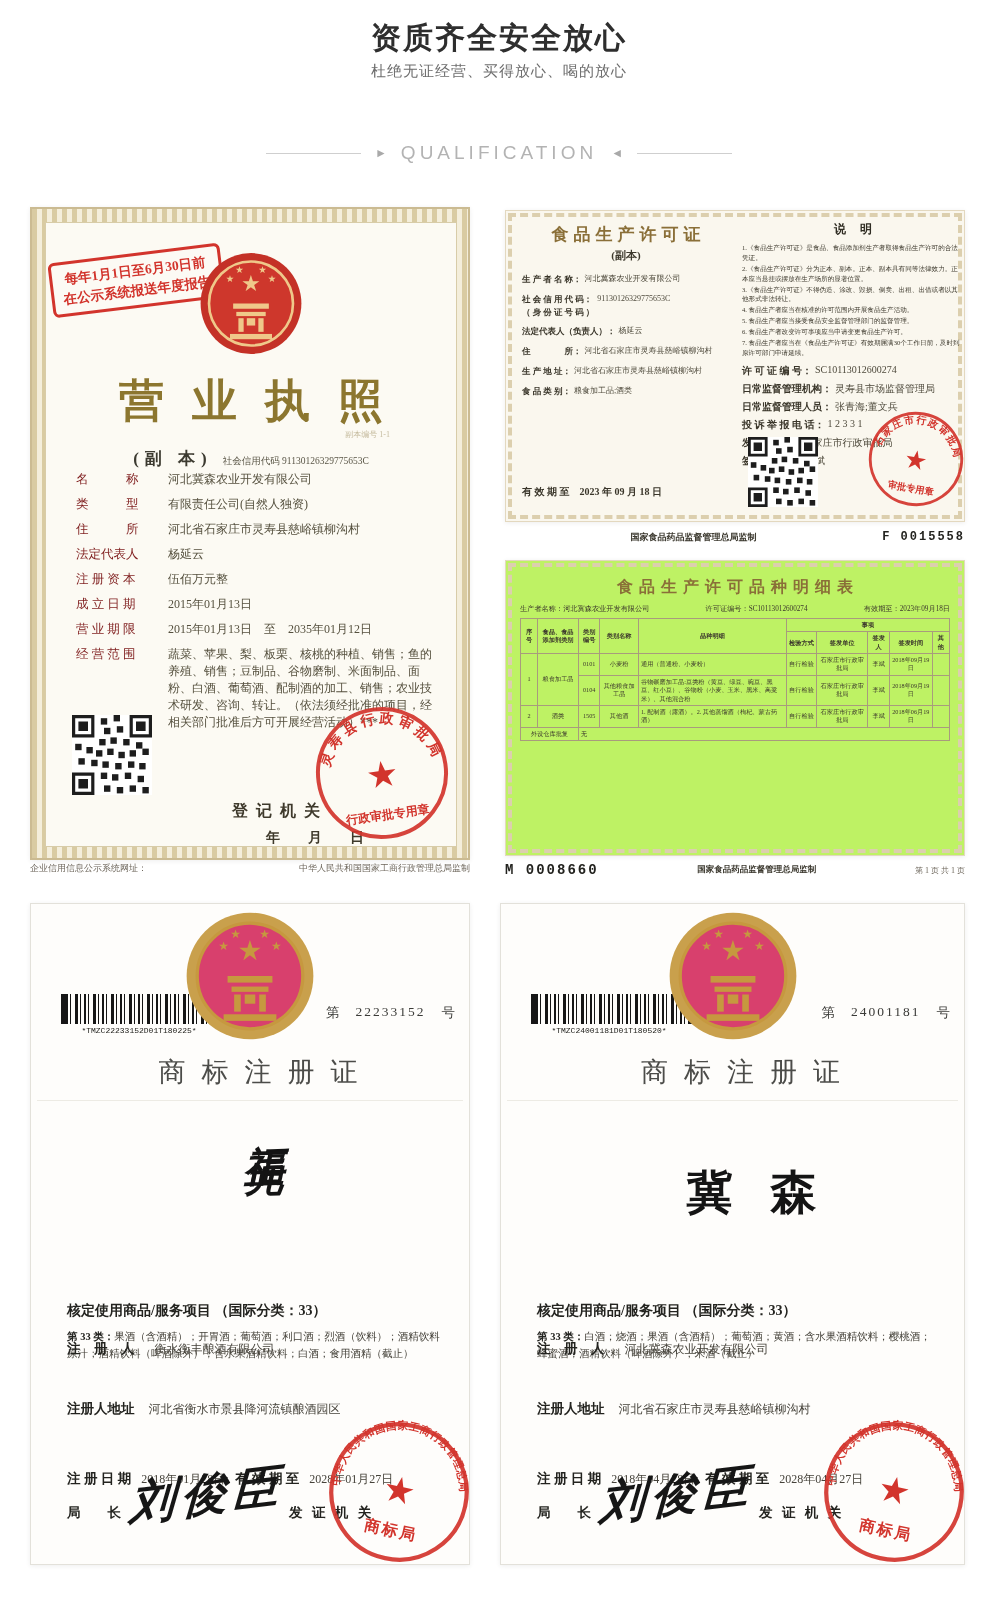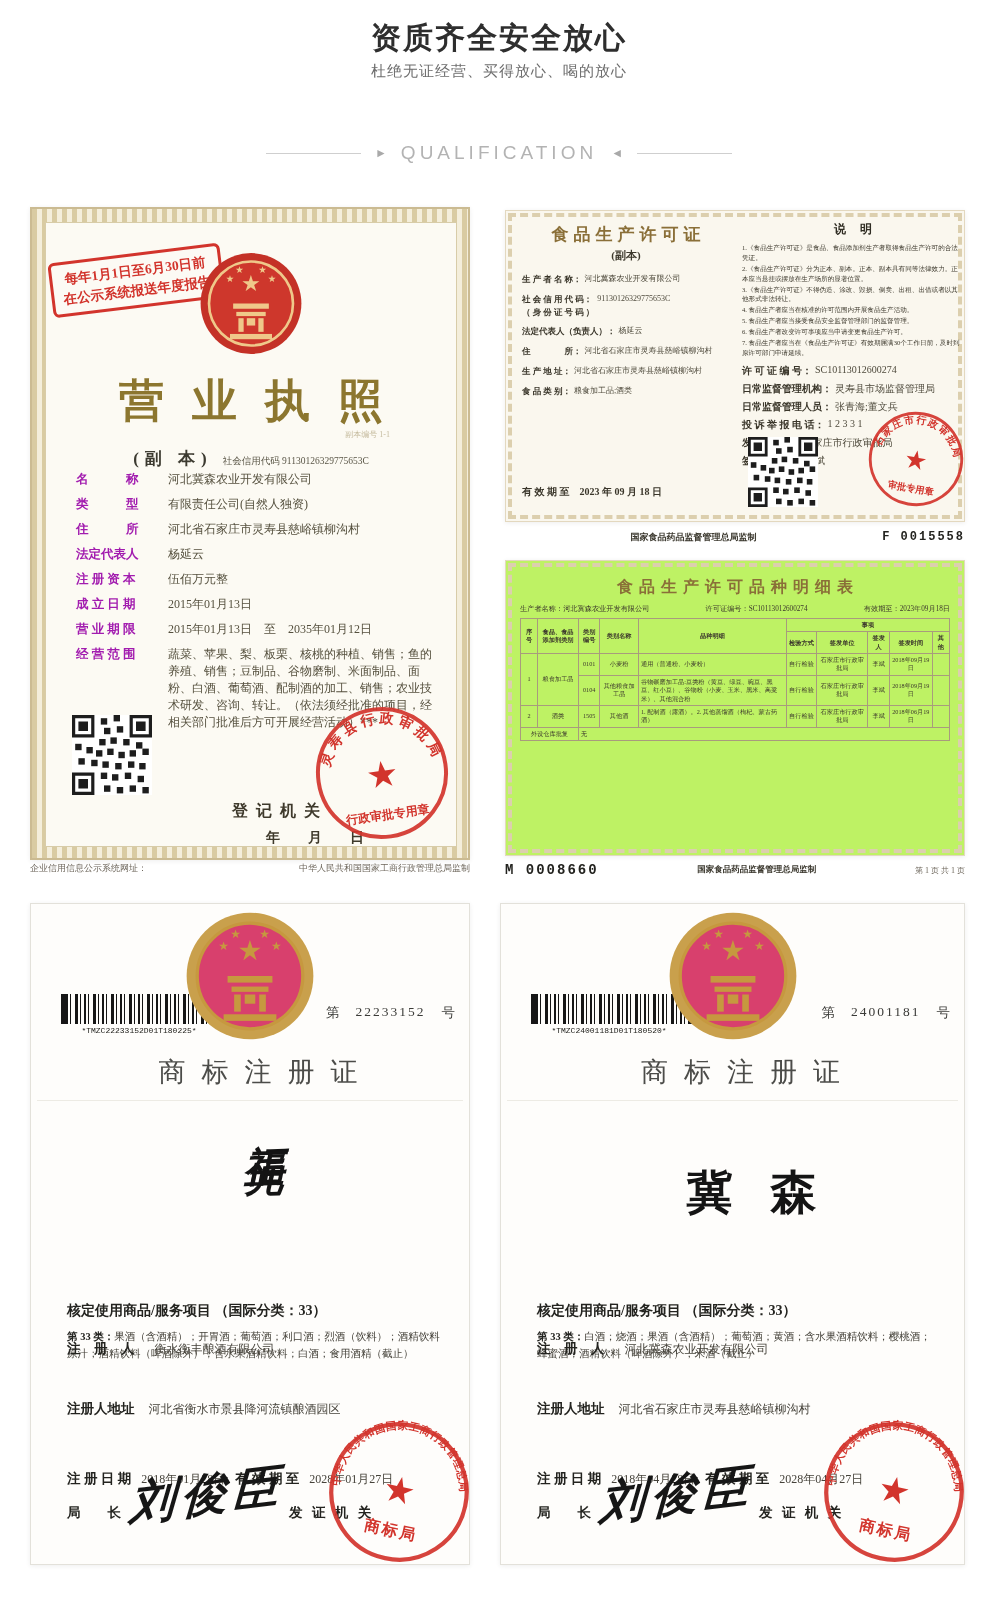--- a/index.html
+++ b/index.html
@@ -24,21 +24,21 @@
   .stamp{left:4px;top:30px;transform:rotate(-7deg);border:3px solid #d2342c;border-radius:6px;color:#d2342c;font-weight:bold;font-size:13.5px;line-height:1.45;padding:5px 9px;text-align:center;background:rgba(255,255,255,.15);}
   .emblem{position:absolute;}
   .biz-emblem{left:50%;top:28px;transform:translateX(-50%);width:105px;height:105px;}
   .biz-title{left:0;top:148px;width:100%;text-align:center;font-size:45px;font-weight:bold;color:#8c762f;letter-spacing:28px;padding-left:28px;}
   .biz-subrow{left:0;top:224px;width:100%;display:flex;justify-content:center;align-items:baseline;gap:10px;}
   .biz-copy{font-size:17px;font-weight:bold;color:#3c3a30;letter-spacing:6px;}
   .biz-codenote{position:absolute;right:66px;top:206px;font-size:8px;color:#c5bb9e;}
   .biz-cred{font-size:9.5px;color:#5a5647;}
   .biz-fields{left:30px;top:248px;right:14px;}
   .frow{display:flex;margin-bottom:8px;}
-  .flab{width:92px;flex:none;font-size:12.5px;font-weight:bold;color:#a21caf;}
+  .flab{width:92px;flex:none;font-size:12.5px;font-weight:normal;color:#7f1d1d;}
   .fval{flex:1;font-size:12px;color:#55503e;line-height:1.42;}
   .qr{position:absolute;}
   .biz-qr{left:26px;top:492px;width:80px;height:80px;}
   .biz-reg{left:186px;top:578px;font-size:16px;font-weight:bold;color:#3e392b;letter-spacing:8px;}
   .biz-date{left:220px;top:606px;font-size:14px;font-weight:bold;color:#3e392b;}
   .seal{position:absolute;}
   .biz-seal{right:4px;top:480px;width:140px;height:140px;transform:rotate(-8deg);}
   .f-biz{left:30px;top:862px;width:440px;}
 
   

